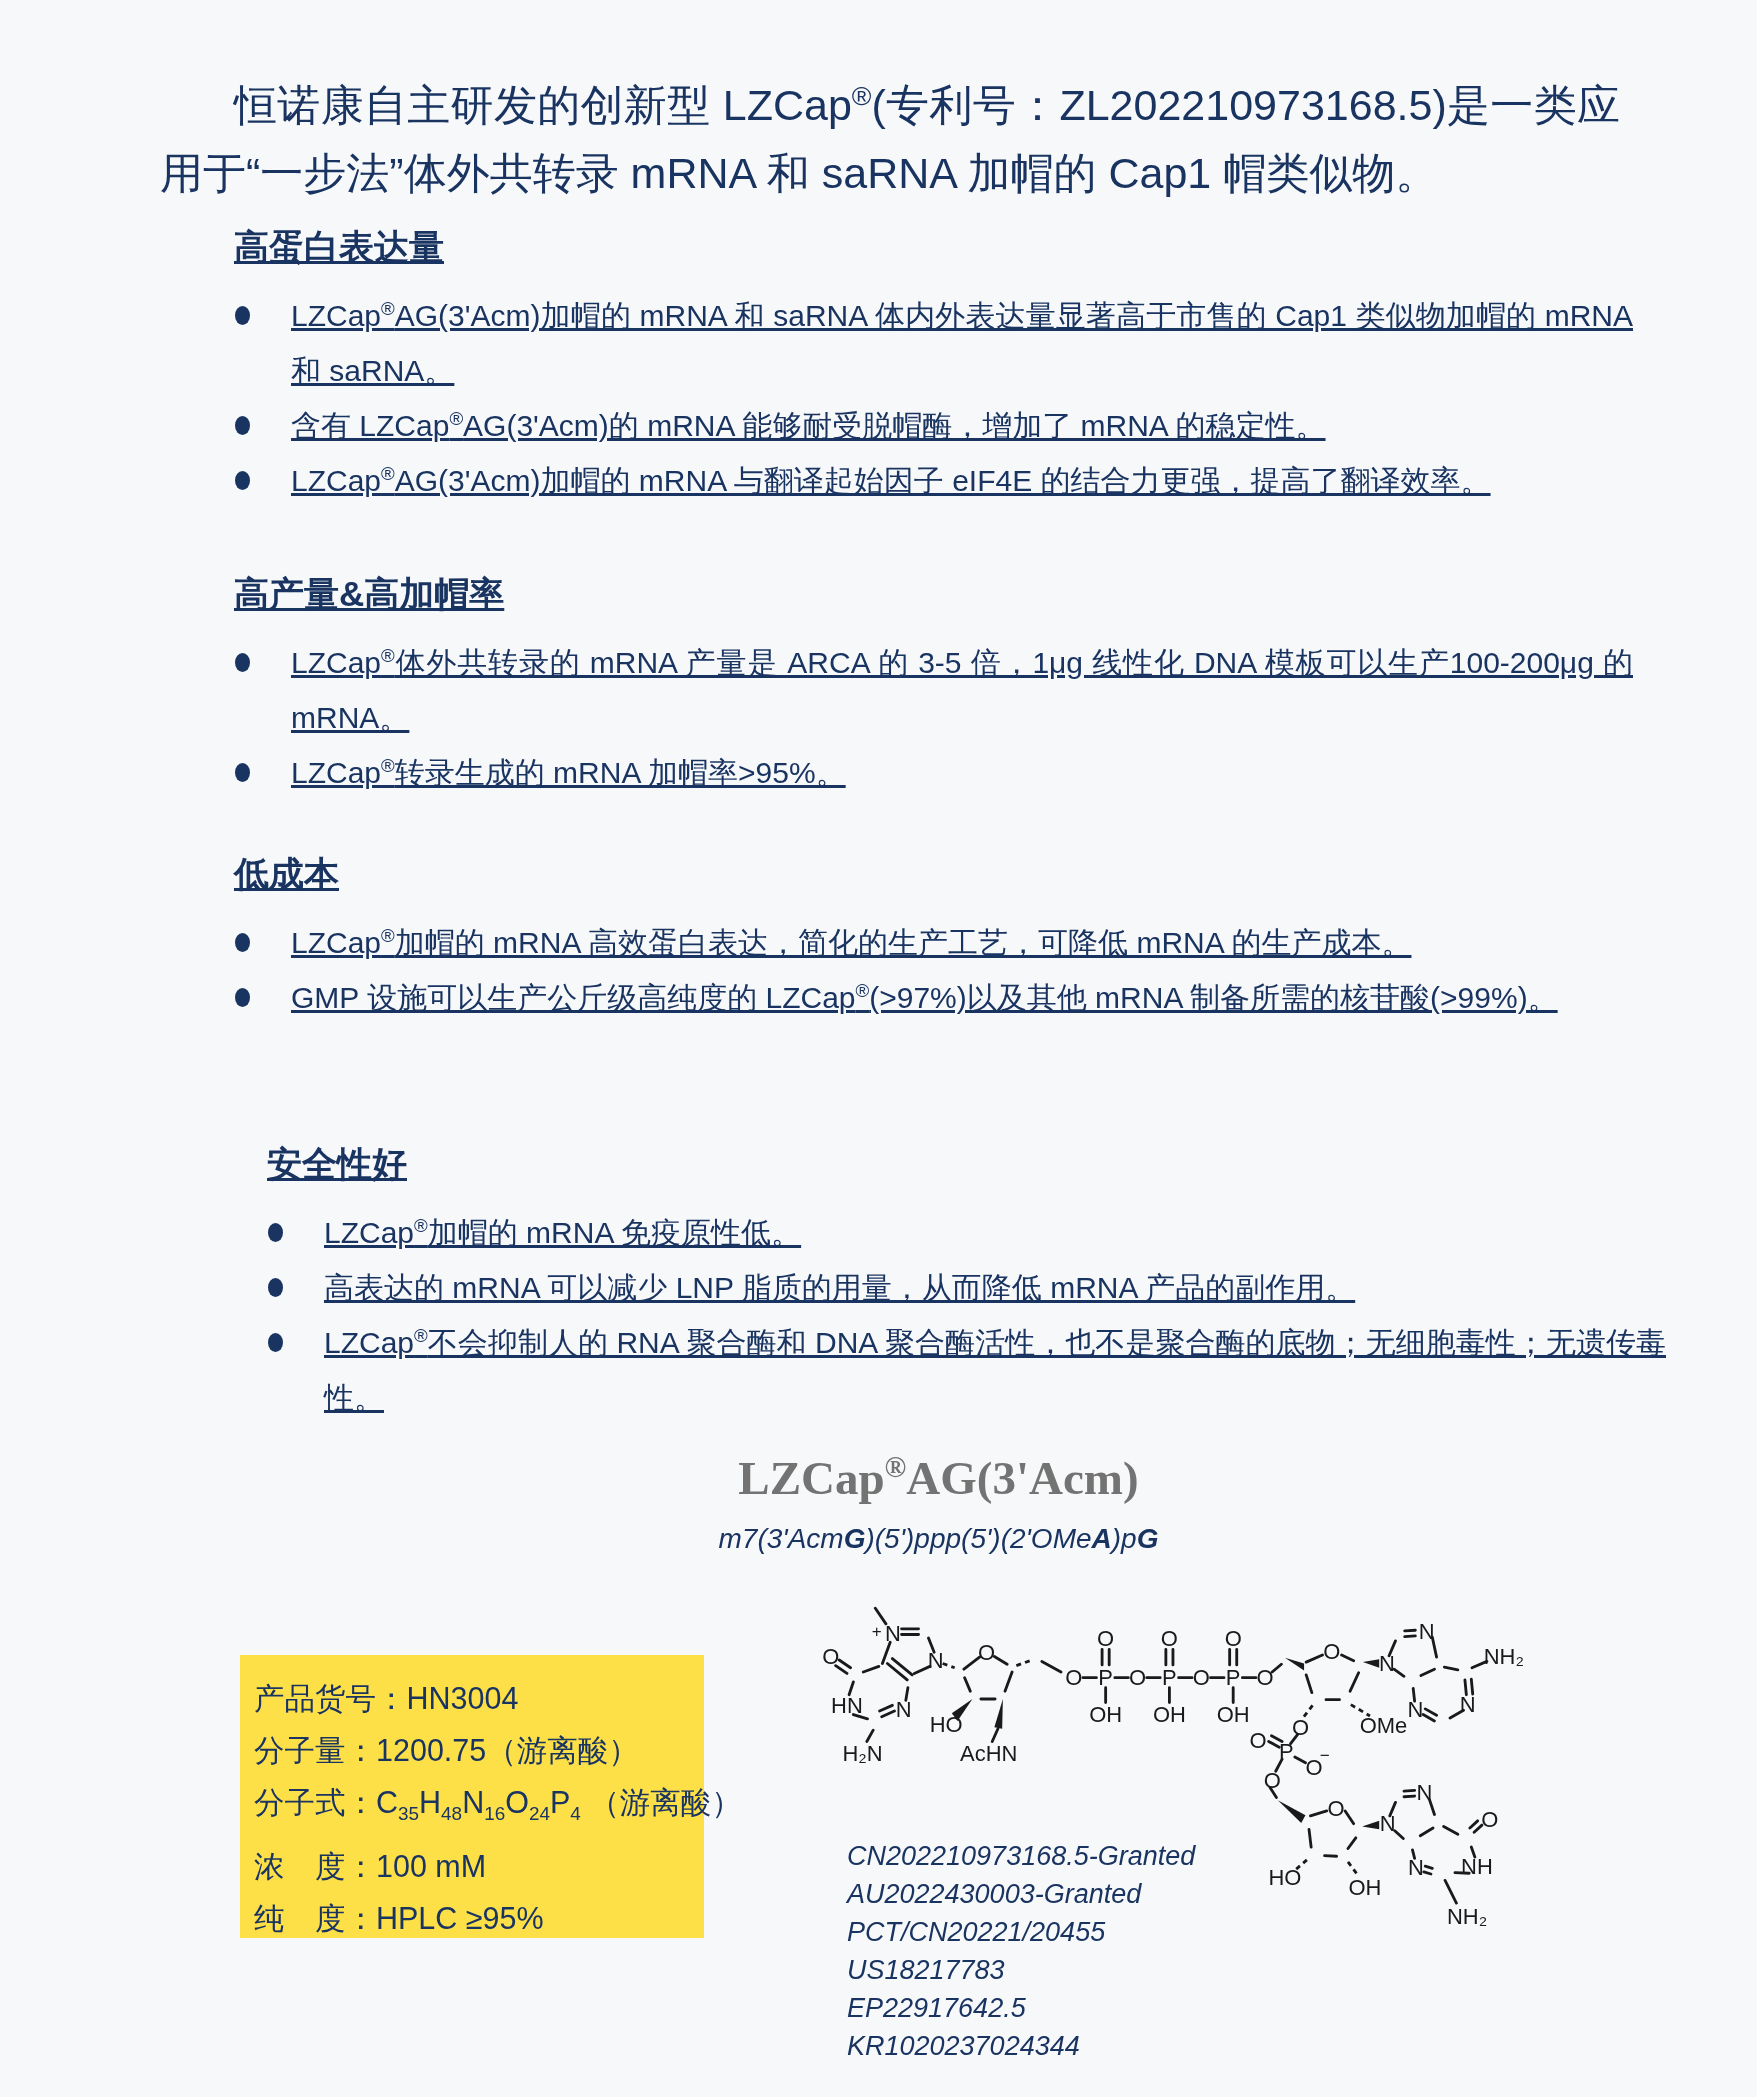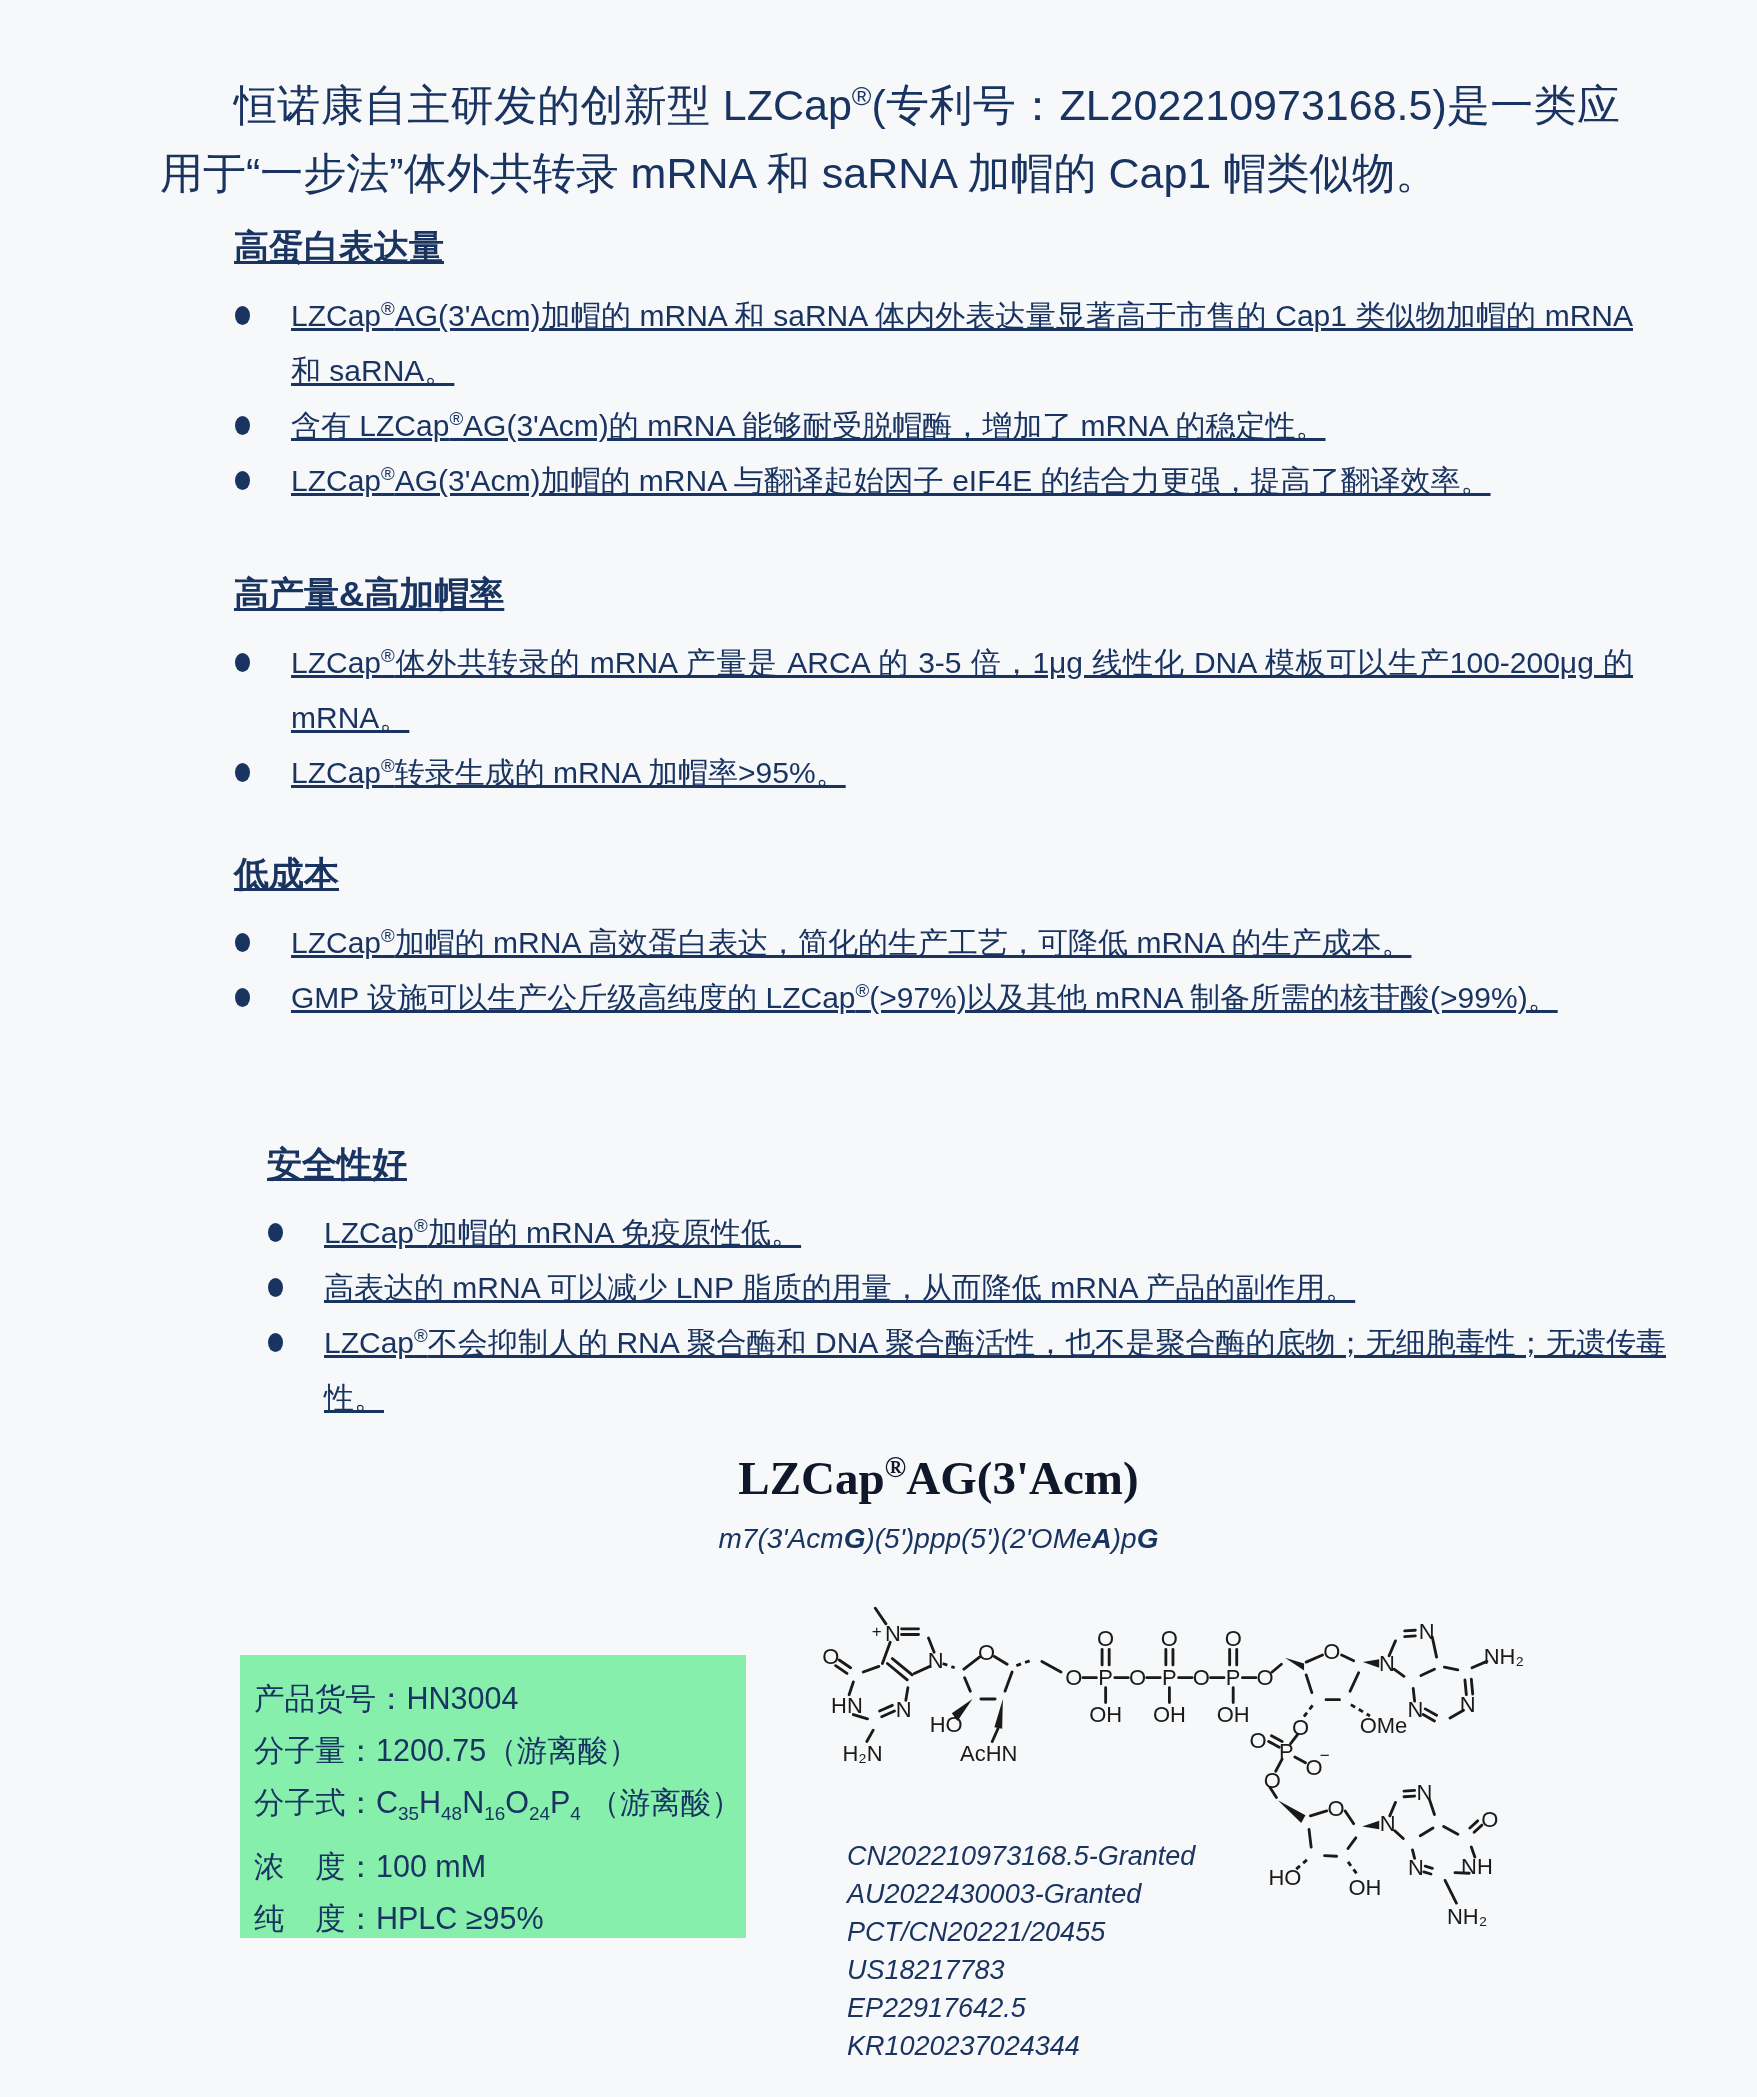--- a/index.html
+++ b/index.html
@@ -25,31 +25,31 @@
   .sec li::before{
     content:"";position:absolute;left:1.4px;top:17.7px;width:15px;height:19px;
     border-radius:50%;background:#1a3462;
   }
   .s1{top:225px;} .s2{top:572px;} .s3{top:852px;} .s4{top:1142px;margin-left:33px;}
   sup.reg{font-size:0.62em;vertical-align:super;line-height:0;}
   
   .ptitle{
     position:absolute;left:120px;top:1451px;width:1637px;text-align:center;
     font-family:"Liberation Serif","DejaVu Serif",serif;font-weight:bold;
-    font-size:47px;color:#0f172a;
+    font-size:47px;color:#737373;
   }
   .psub{
     position:absolute;left:120px;top:1523px;width:1637px;text-align:center;
     font-size:28px;color:#1a3462;font-style:italic;
   }
   .psub b{font-weight:bold;}
   
   .infobox{
-    position:absolute;left:240px;top:1655px;width:506px;height:283px;
-    background:#86efac;box-sizing:border-box;padding:17px 7px 0 14px;
+    position:absolute;left:240px;top:1655px;width:464px;height:283px;
+    background:#fde047;box-sizing:border-box;padding:17px 7px 0 14px;
   }
   .infobox .row{font-size:30.5px;line-height:52px;white-space:nowrap;}
   .infobox .lab{letter-spacing:0;}
   sub{font-size:0.62em;text-align:center;}
   
   .patents{position:absolute;left:847px;top:1837px;font-size:27px;line-height:38px;font-style:italic;}
   
   .structure{position:absolute;left:808px;top:1580px;width:737px;height:425px;}
   .structure svg{width:100%;height:100%;}
   .bond{stroke:#1a1a1a;stroke-width:4;fill:none;stroke-linecap:round;}

